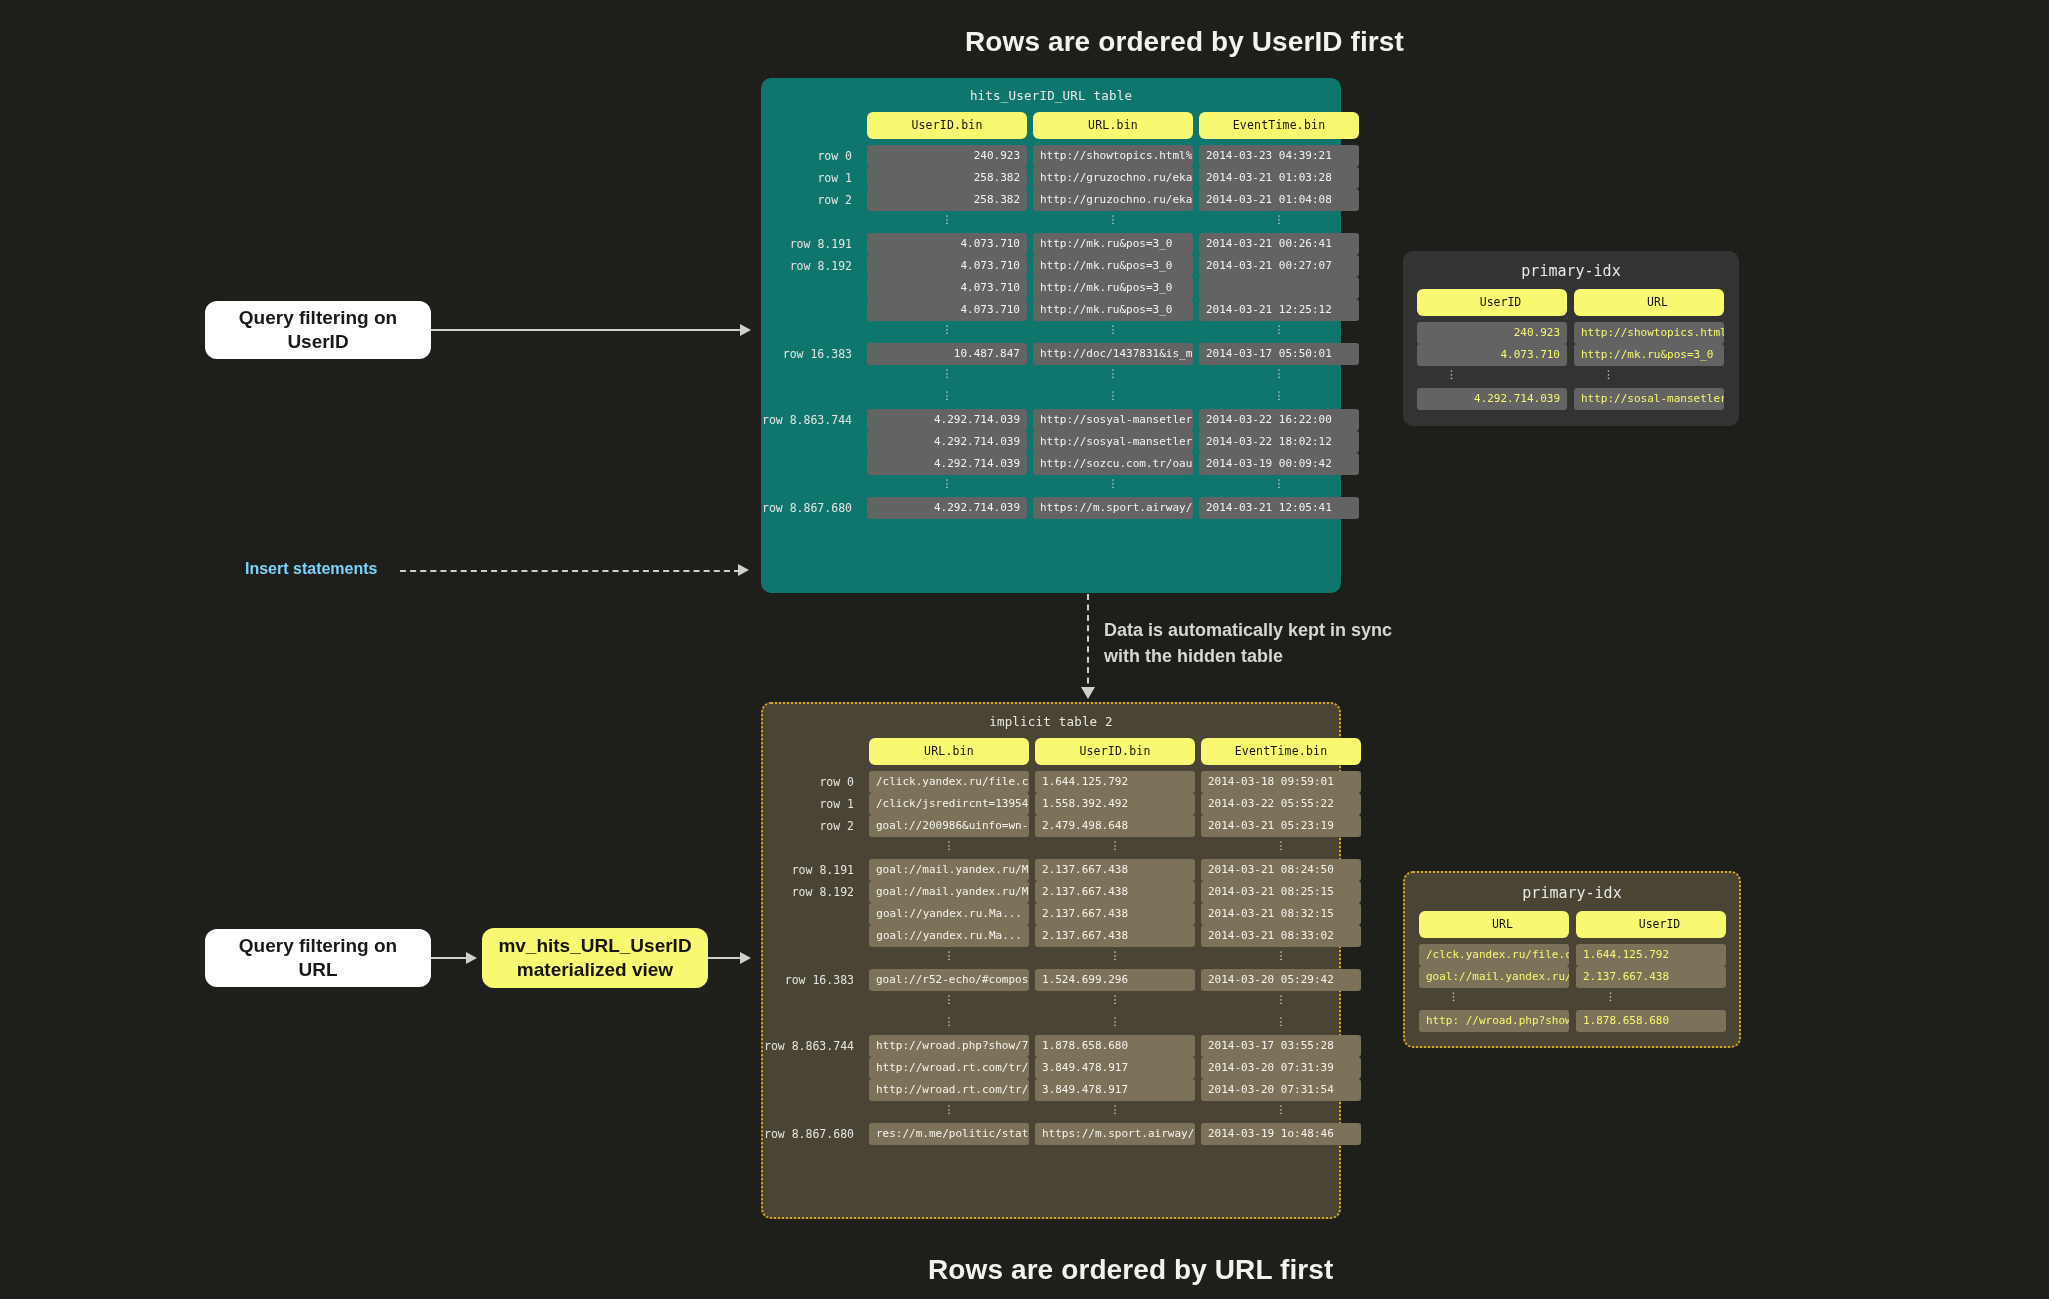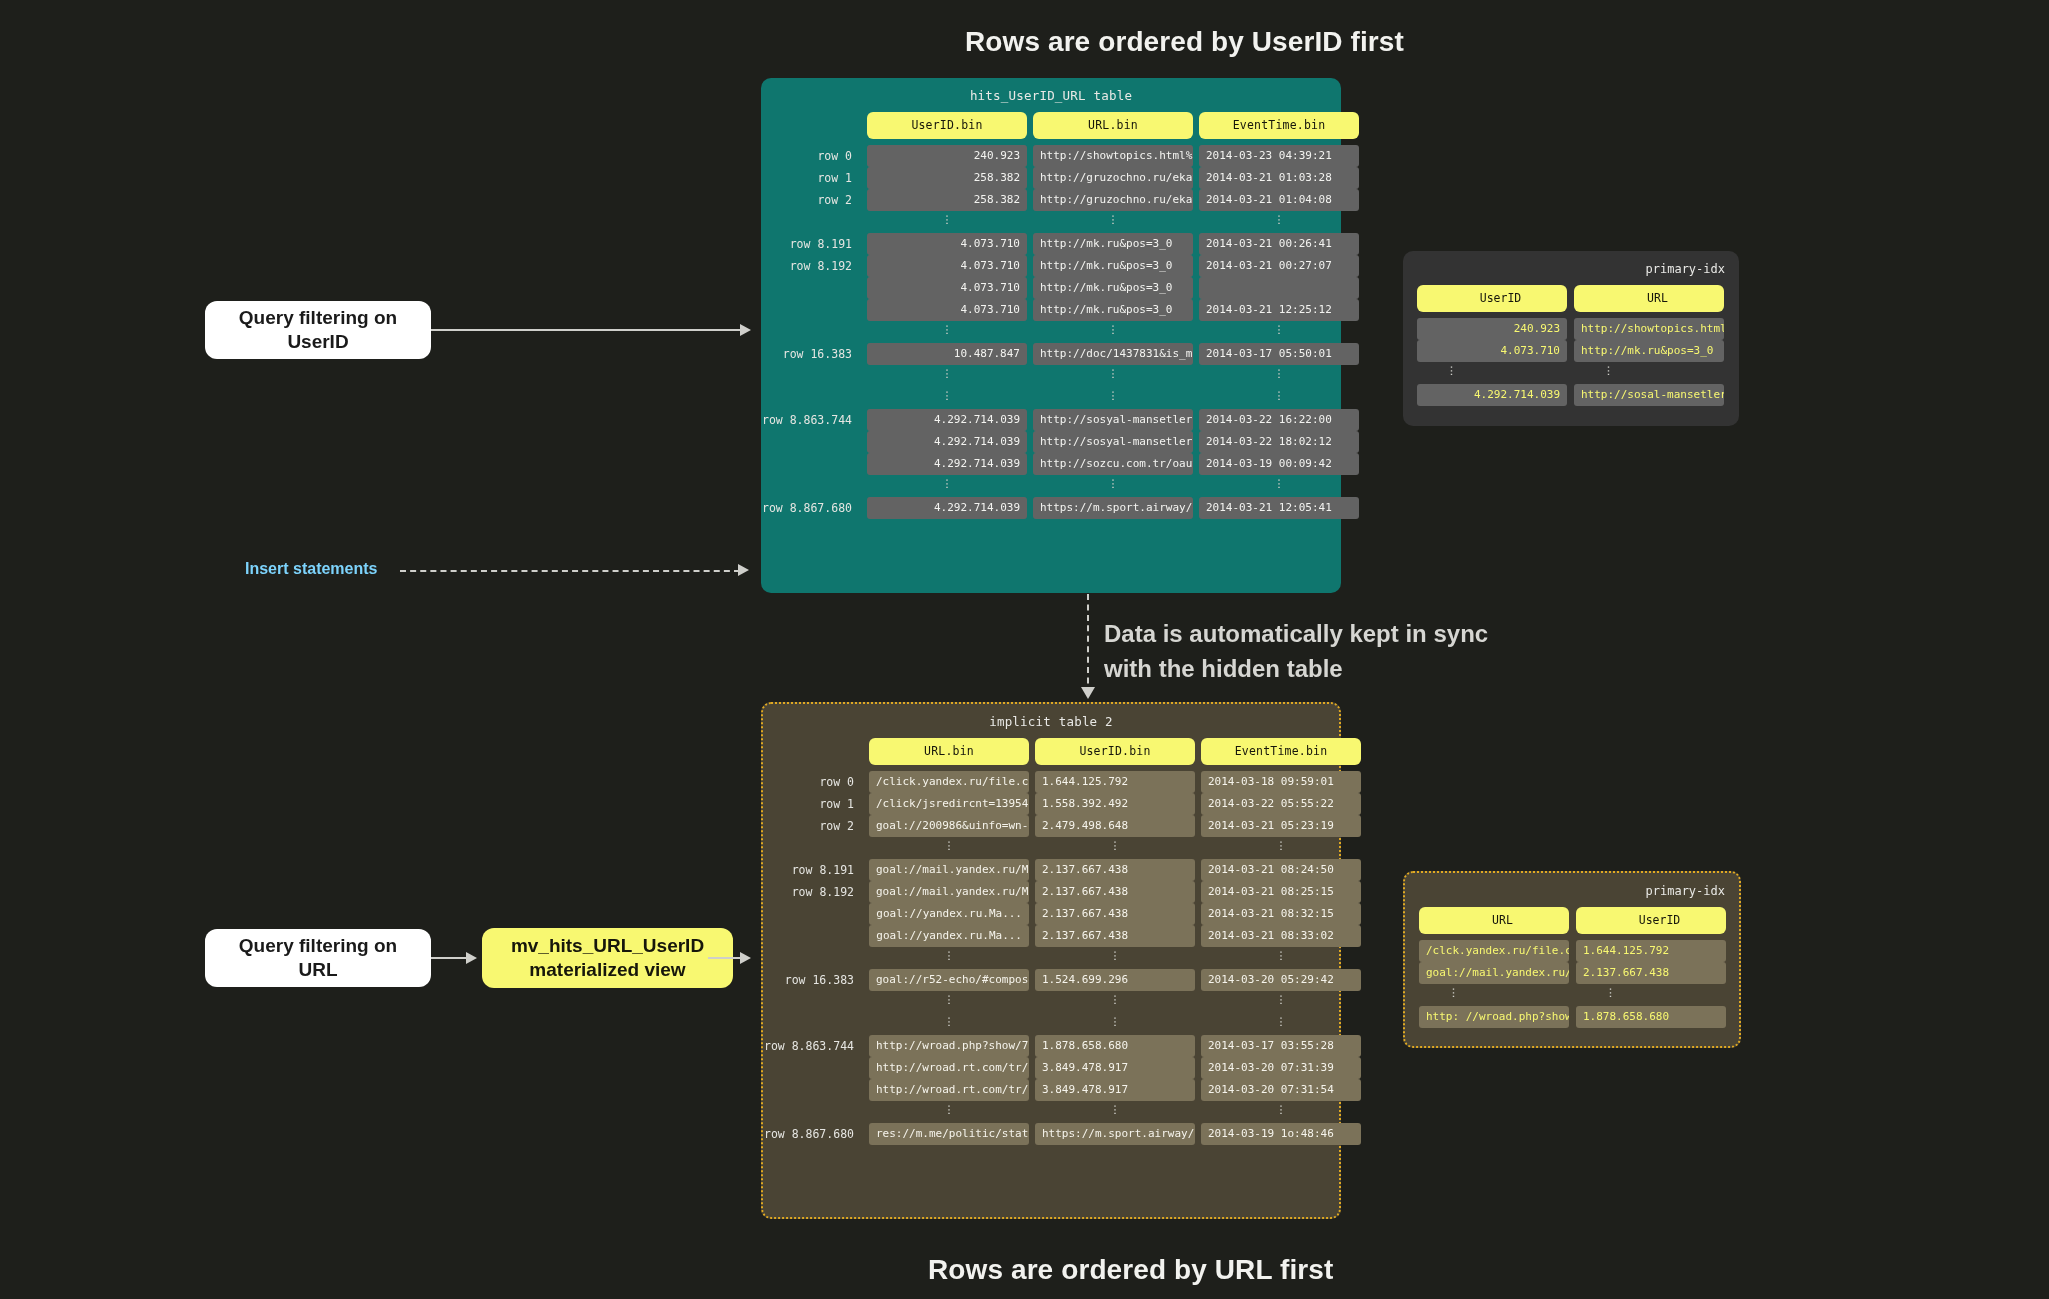--- a/index.html
+++ b/index.html
@@ -102,24 +102,24 @@
   
   .idx-panel {
     position: absolute;
     border-radius: 10px;
     padding: 11px 14px 16px 14px;
   }
   .idx-dark  { background: #333333; }
   .idx-olive { background: #4a4434; border: 2px dotted #e0a922; }
 
   .idx-title {
-    text-align: right;
+    text-align: center;
     color: #e9e9e6;
     font-family: "DejaVu Sans Mono", monospace;
-    font-size: 12px;
+    font-size: 15px;
     margin-bottom: 9px;
   }
   .idx-grid { display: grid; grid-template-columns: 150px 150px; column-gap: 7px; }
   .idx-hdr {
     background: #f8f871;
     color: #16160b;
     font-family: "DejaVu Sans Mono", monospace;
     font-size: 11.5px;
     text-align: center;
     border-radius: 6px;
@@ -153,21 +153,21 @@
     line-height: 1.25;
     padding: 0 14px;
   }
   .callout-white  { background: #ffffff; color: #1a1a1a; }
   .callout-yellow { background: #f8f871; color: #16160b; }
 
   .note {
     position: absolute;
     color: #d6d6d2;
     font-weight: bold;
-    font-size: 24px;
+    font-size: 18px;
     line-height: 1.45;
     white-space: pre-line;
   }
   .note-dim {
     position: absolute;
     color: #7dd3fc;
     font-weight: bold;
     font-size: 16px;
     white-space: nowrap;
   }
@@ -469,21 +469,21 @@
   </div>
 
   <div class="callout callout-white" style="left:205px; top:929px; width:226px; height:58px;">
     <span>Query filtering on URL</span>
   </div>
 
   <div class="callout callout-white" style="left:205px; top:301px; width:226px; height:58px;">
     <span>Query filtering on UserID</span>
   </div>
 
-  <div class="callout callout-yellow" style="left:482px; top:928px; width:251px; height:60px;">
+  <div class="callout callout-yellow" style="left:482px; top:928px; width:226px; height:60px;">
     <span>mv_hits_URL_UserID
 materialized view</span>
   </div>
 
   <div class="note-dim" style="left:245px; top:560px;">Insert statements</div>
 
   <div class="note" style="left:1104px; top:617px;">Data is automatically kept in sync
 with the hidden table</div>
 
   <div class="arrow">

